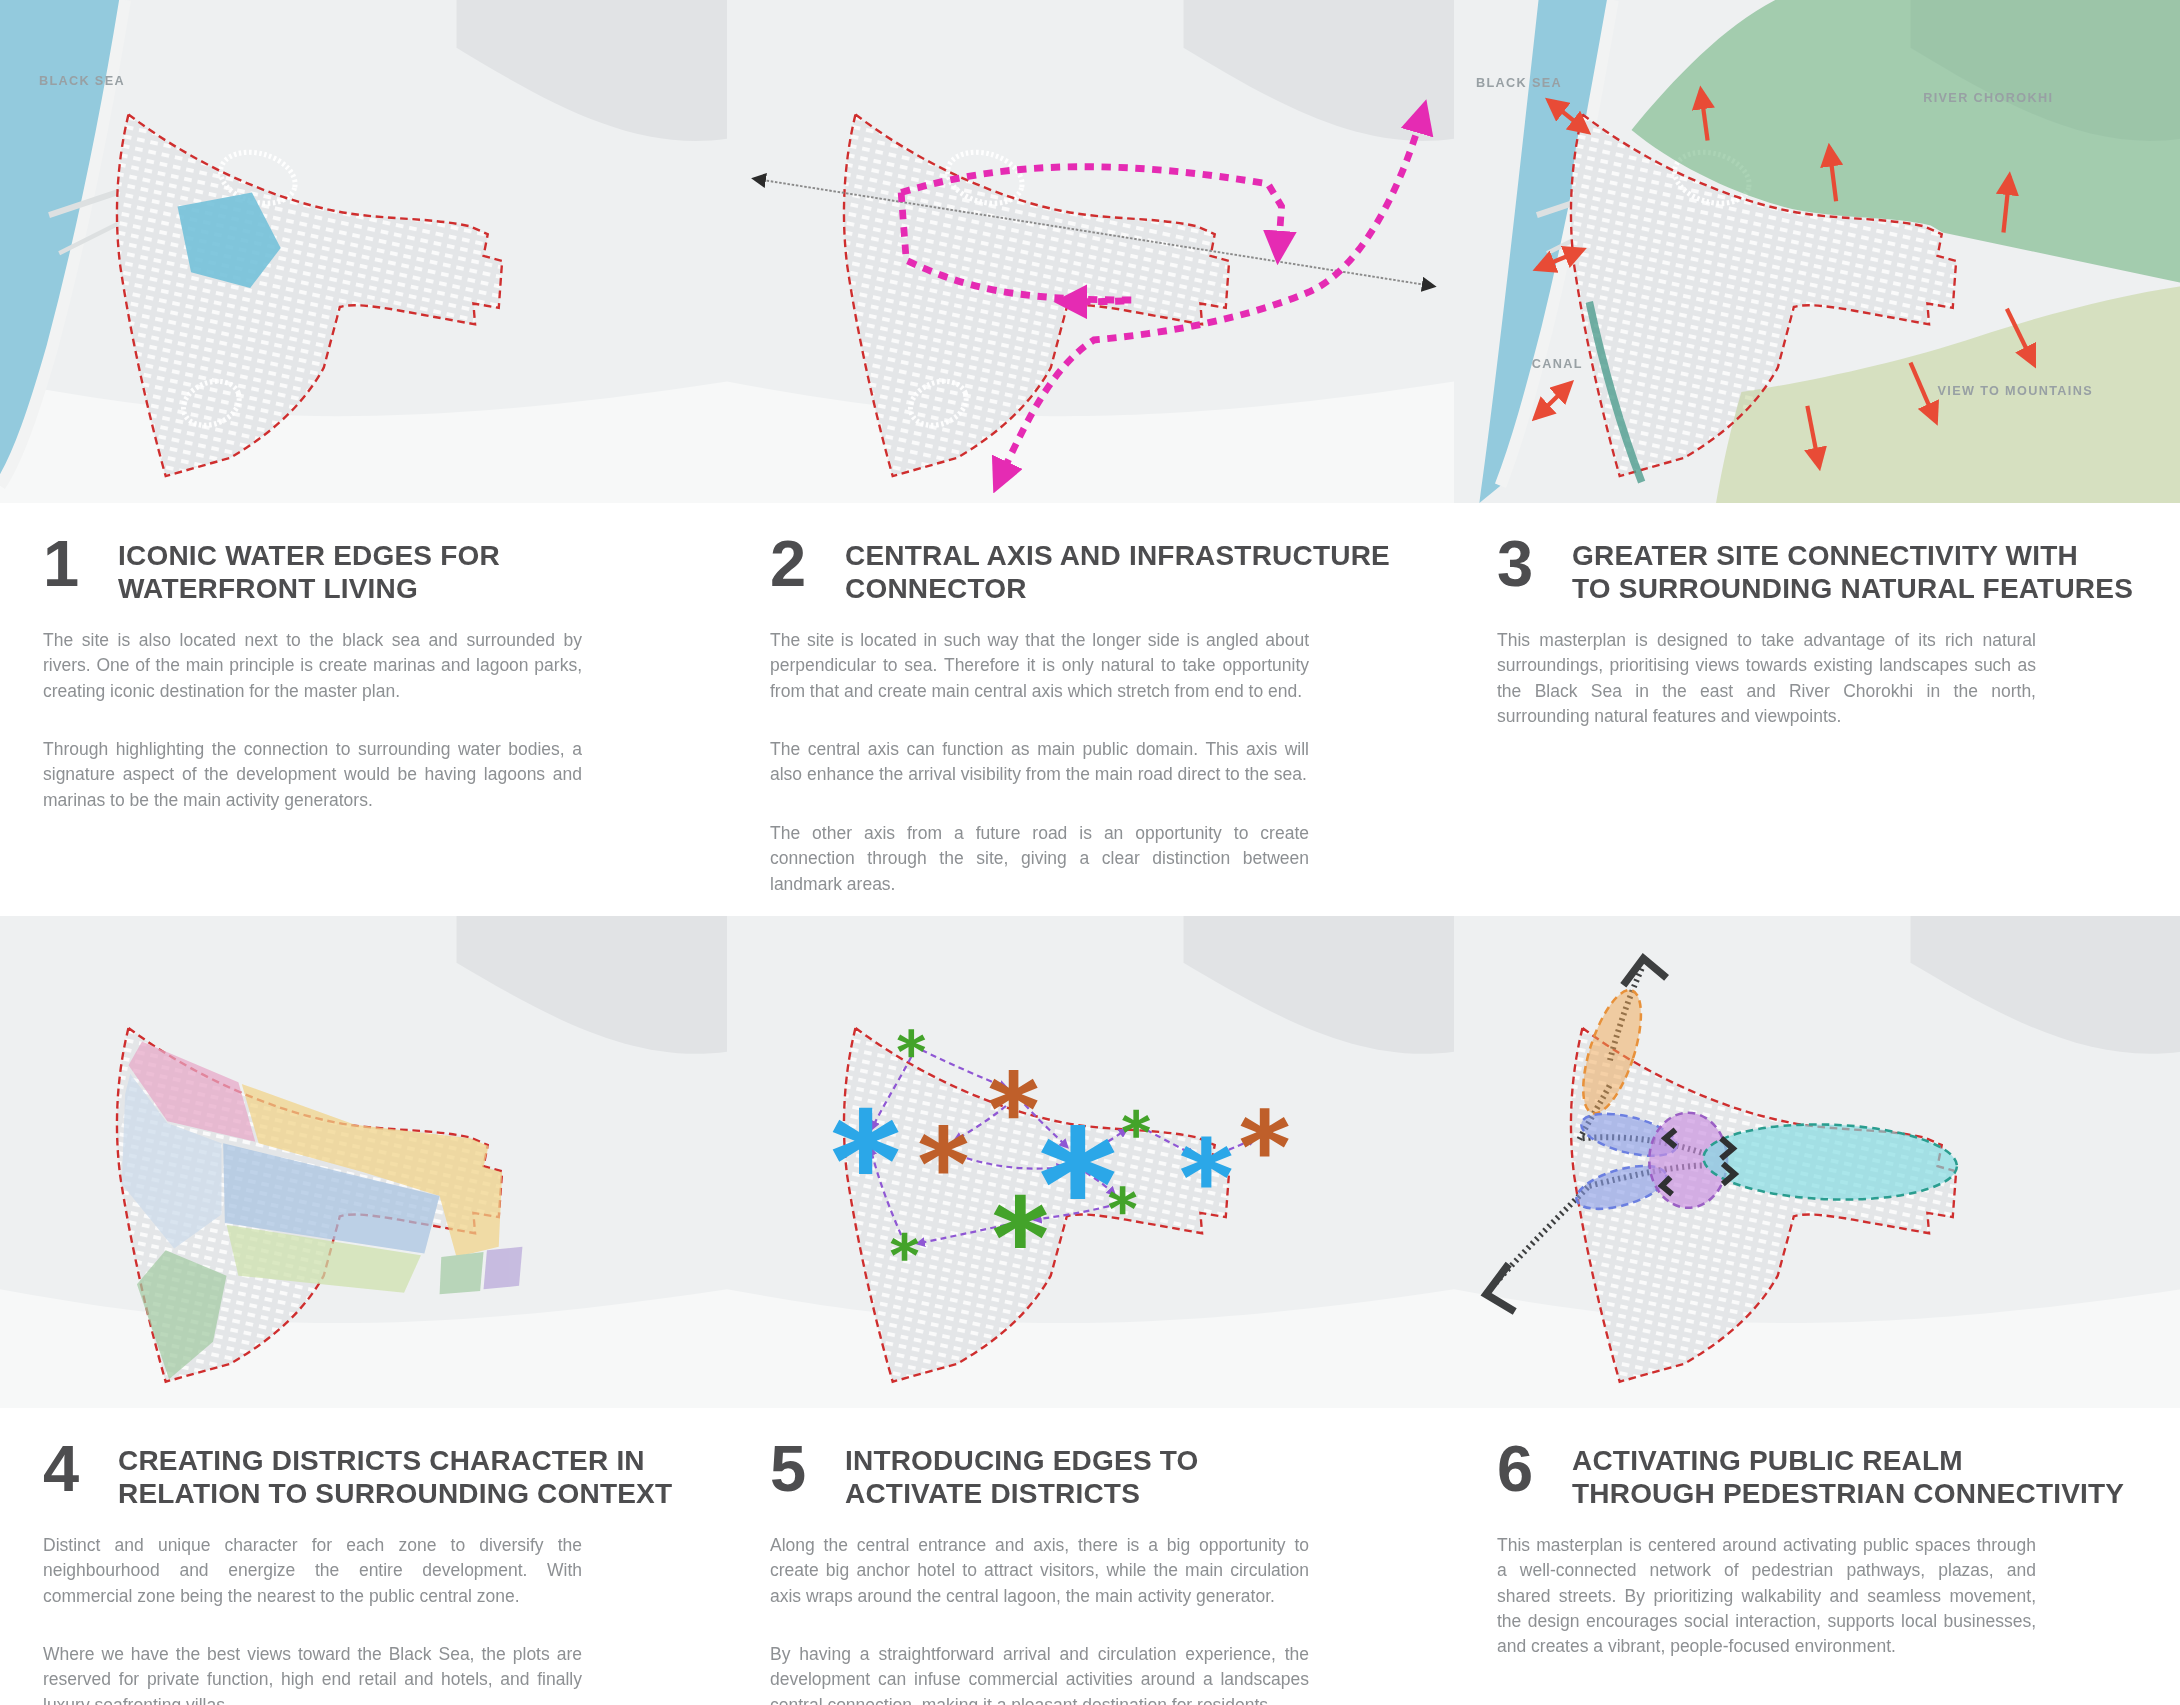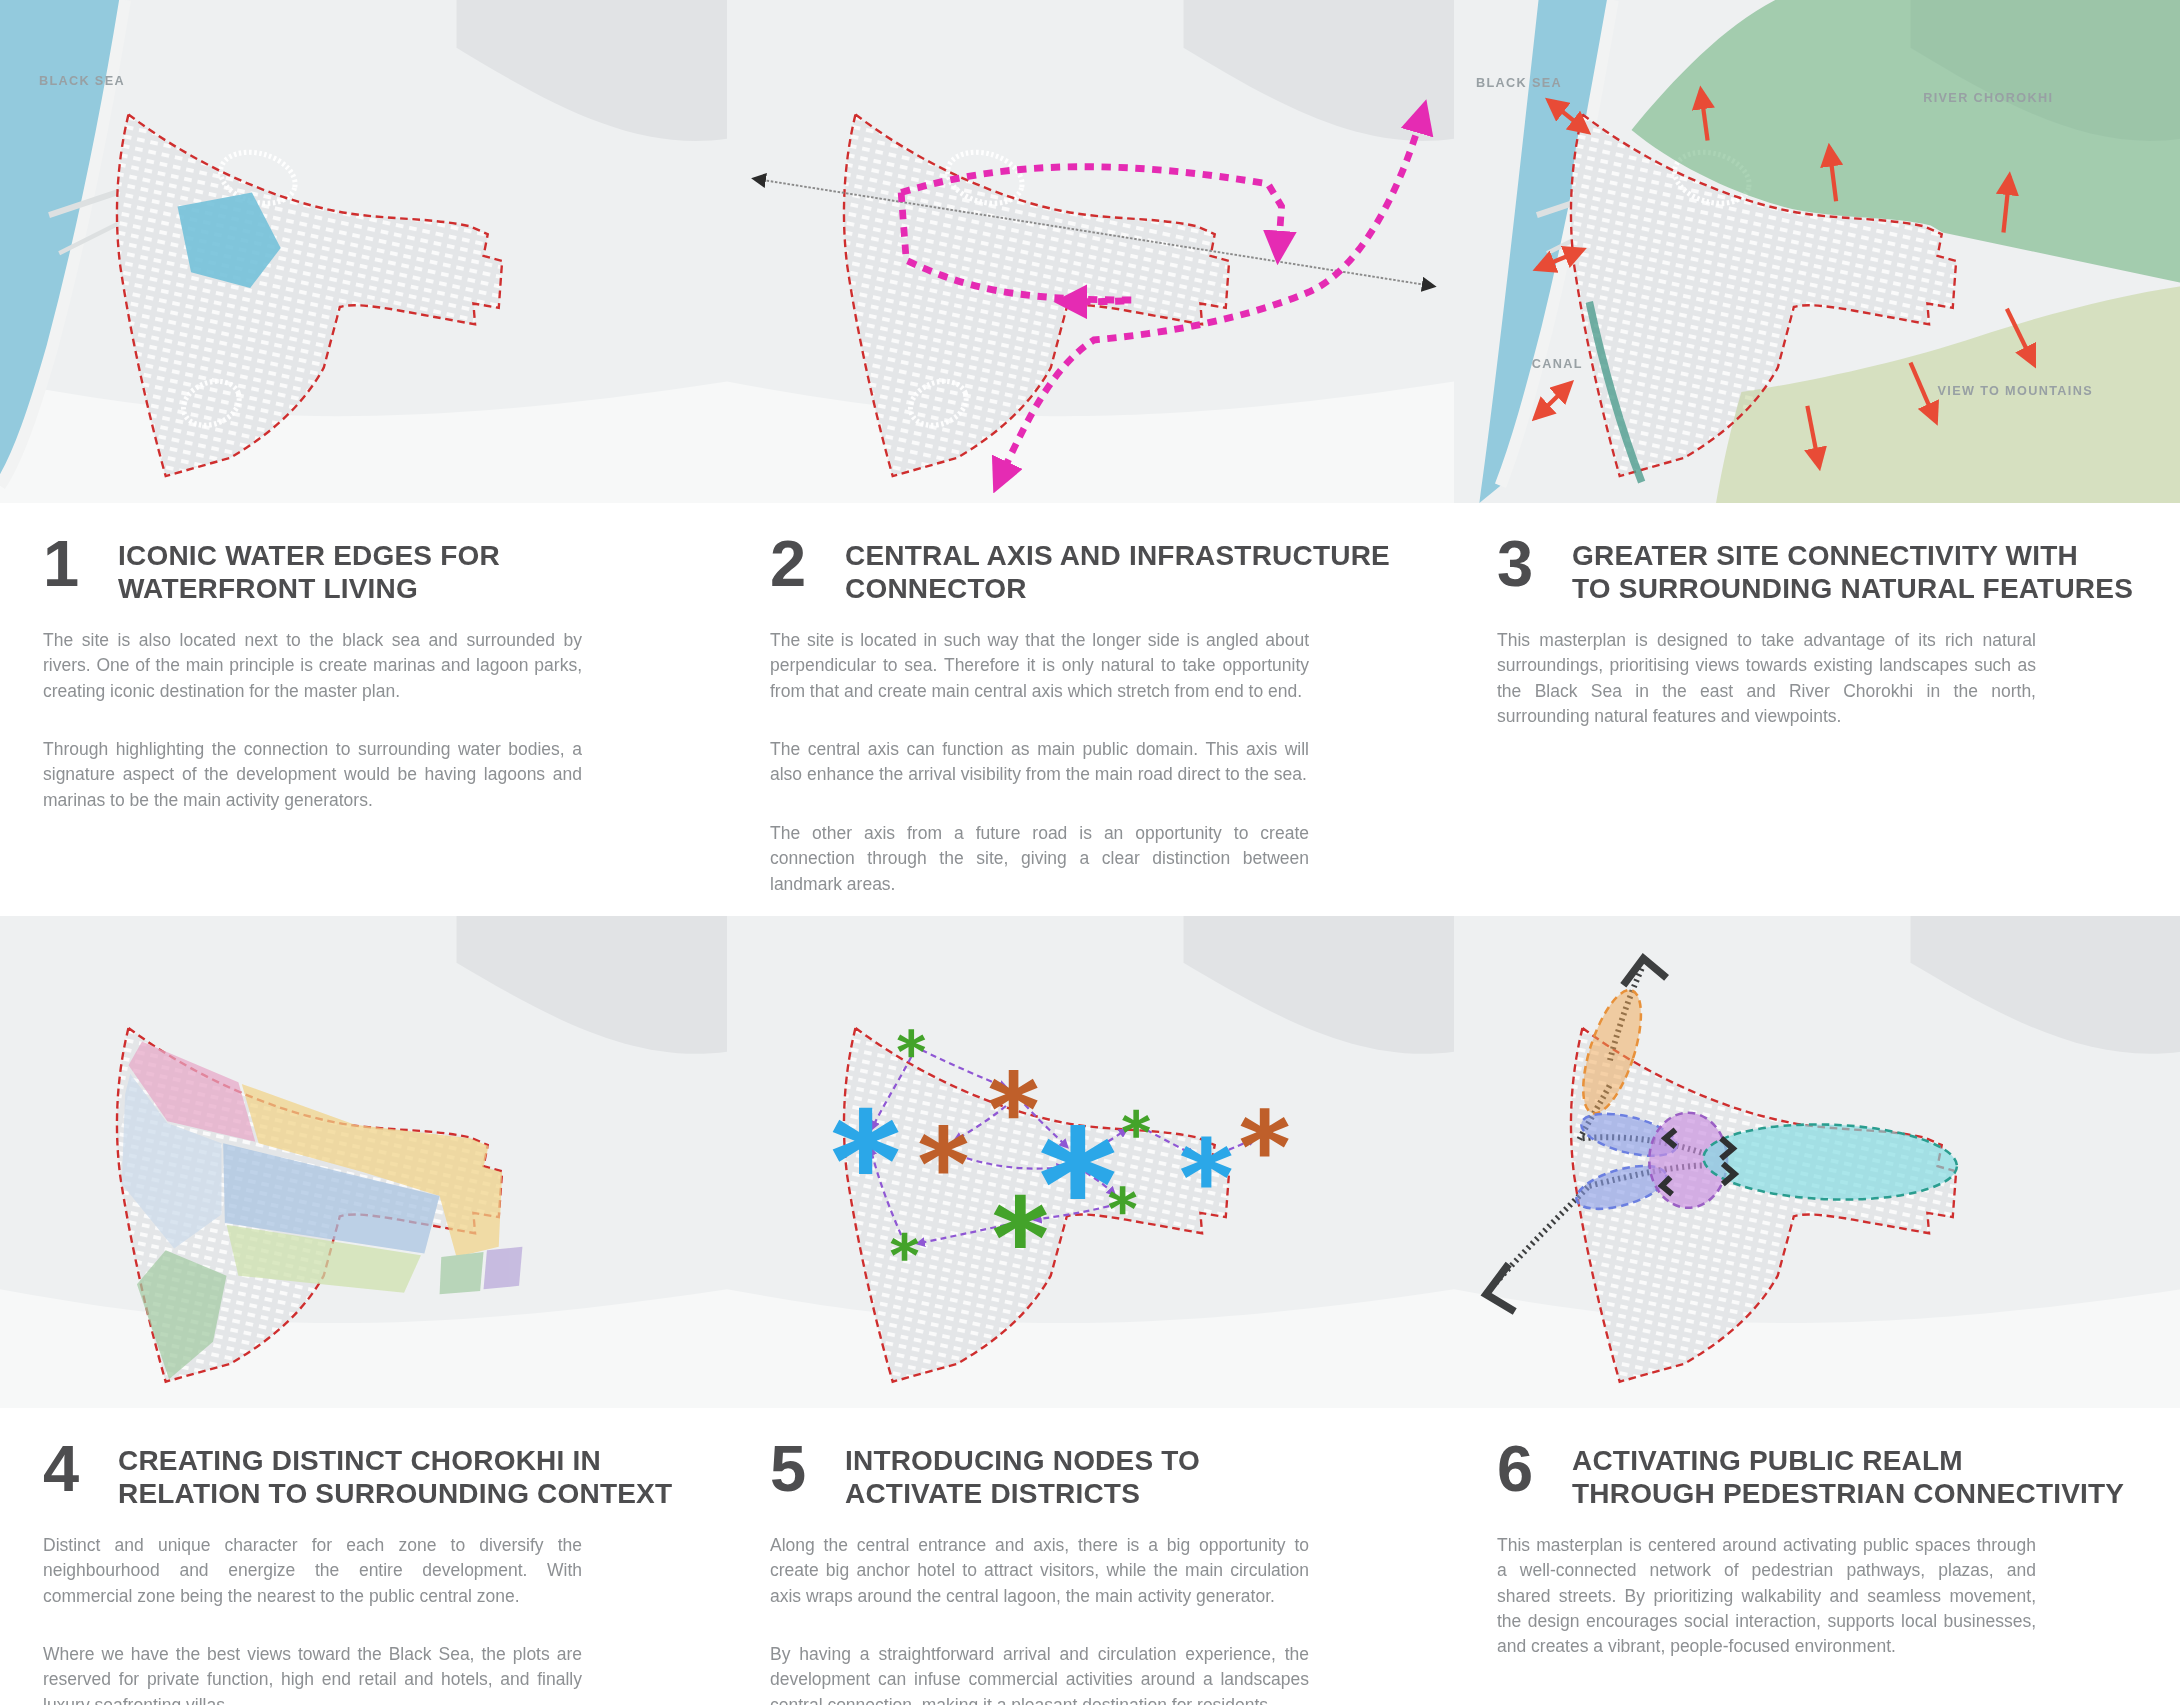--- a/index.html
+++ b/index.html
@@ -207,21 +207,21 @@
           <path fill="#a4cba4" d="M196,394 L268,424 L252,502 L200,546 L162,434 Z"></path>
           <path fill="#a4cba4" d="M522,402 L572,396 L568,442 L520,446 Z"></path>
           <path fill="#b9a8da" d="M576,394 L618,390 L614,436 L572,440 Z"></path>
         </g>
       </svg>
     </div>
     <div class="text-block">
       <div class="hdr">
         <div class="num">4</div>
         <div class="ttl">
-          <span>CREATING DISTINCT CHOROKHI IN</span>
+          <span>CREATING DISTRICTS CHARACTER IN</span>
           <span>RELATION TO SURROUNDING CONTEXT</span>
         </div>
       </div>
       <p>Distinct and unique character for each zone to diversify the neighbourhood and energize the entire development. With commercial zone being the nearest to the public central zone.</p>
       <p>Where we have the best views toward the Black Sea, the plots are reserved for private function, high end retail and hotels, and finally luxury seafronting villas.</p>
     </div>
   </div>
 
   <div class="cell row2">
     <div class="map">
@@ -258,21 +258,21 @@
           <use href="#astShape" class="n-green" transform="translate(468,335) scale(0.55)"></use>
           <use href="#astShape" class="n-green" transform="translate(347,360) scale(1.05)"></use>
           <use href="#astShape" class="n-green" transform="translate(210,390) scale(0.55)"></use>
         </g>
       </svg>
     </div>
     <div class="text-block">
       <div class="hdr">
         <div class="num">5</div>
         <div class="ttl">
-          <span>INTRODUCING NODES TO</span>
+          <span>INTRODUCING EDGES TO</span>
           <span>ACTIVATE DISTRICTS</span>
         </div>
       </div>
       <p>Along the central entrance and axis, there is a big opportunity to create big anchor hotel to attract visitors, while the main circulation axis wraps around the central lagoon, the main activity generator.</p>
       <p>By having a straightforward arrival and circulation experience, the development can infuse commercial activities around a landscapes central connection, making it a pleasant destination for residents.</p>
     </div>
   </div>
 
   <div class="cell row2">
     <div class="map">

